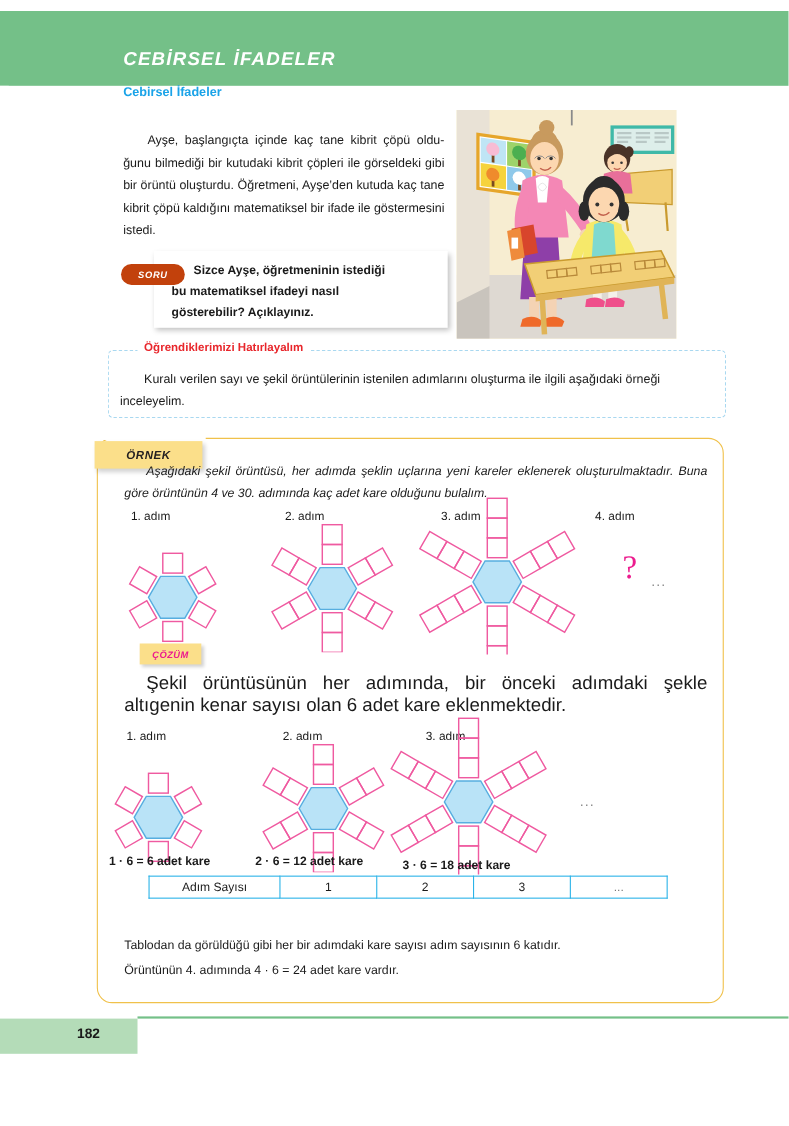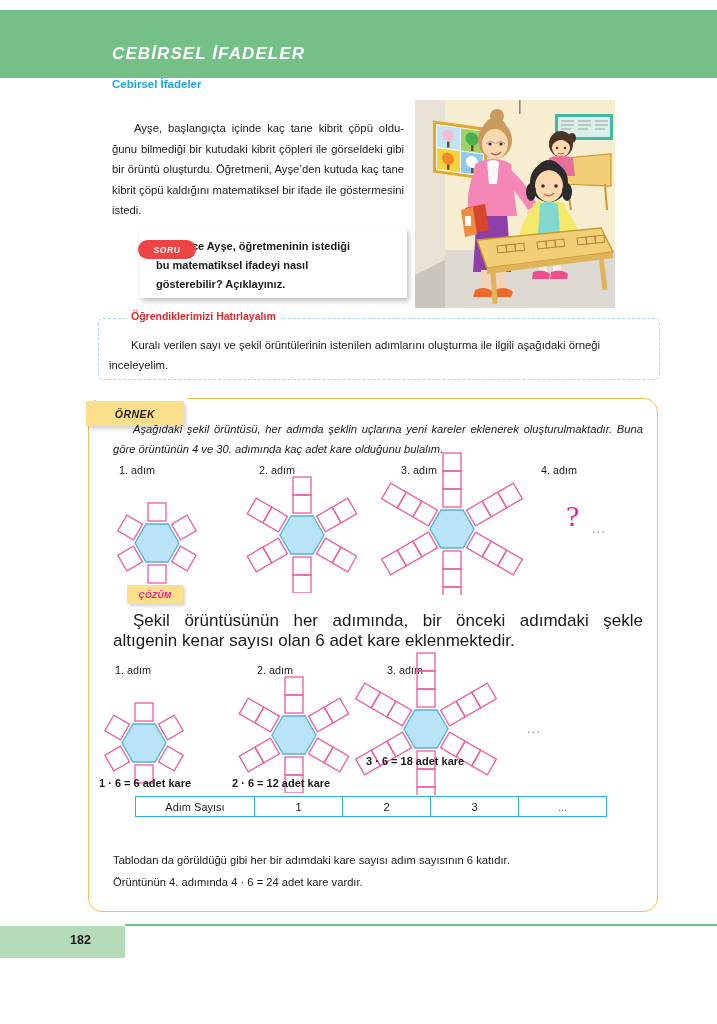--- a/index.html
+++ b/index.html
@@ -17,23 +17,23 @@
 
   
   .intro{position:absolute;left:112px;top:118px;width:292px;font-size:11.3px;
          line-height:20.5px;text-align:justify;color:#1a1a1a;}
   .intro .ind{display:inline-block;width:22px;}
 
   
   .soru-wrap{position:absolute;left:110px;top:228px;width:297px;height:72px;}
   .soru-box{position:absolute;left:30px;top:0;width:267px;height:70px;background:#fff;
             box-shadow:2px 3px 5px rgba(0,0,0,.25);}
-  .soru-badge{position:absolute;left:0;top:12px;width:58px;height:19px;background:#ef4444;
+  .soru-badge{position:absolute;left:0;top:12px;width:58px;height:19px;background:#c2410c;
               border-radius:10px;color:#fff;font-size:8.5px;font-weight:bold;font-style:italic;
-              letter-spacing:.6px;display:flex;align-items:center;justify-content:center;z-index:3;margin-left:28px;}
+              letter-spacing:.6px;display:flex;align-items:center;justify-content:center;z-index:3;}
   .soru-txt{position:absolute;left:46px;top:9px;width:210px;font-size:11px;font-weight:bold;
             line-height:19px;}
   .soru-txt .ind{display:inline-block;width:20px;}
 
   
   .illus{position:absolute;left:415px;top:100px;width:200px;height:208px;overflow:hidden;
          background:#f6edd2;}
 
   
   .hatir{position:absolute;left:98px;top:318px;width:560px;height:60px;
@@ -477,21 +477,21 @@
         </g>
         <polygon points="-11,-19 11,-19 22,0 11,19 -11,19 -22,0" fill="#b9e3f7" stroke="#57aee0" stroke-width="1.3"></polygon>
       </g>
     </svg>
   </div>
 
   <div class="dots" style="left:438px;top:322px">...</div>
 
   <div class="eqlbl" style="left:10px;top:378px">1 · 6 = 6 adet kare</div>
   <div class="eqlbl" style="left:143px;top:378px">2 · 6 = 12 adet kare</div>
-  <div class="eqlbl" style="left:277px;top:356px">3 · 6 = 18 adet kare</div>
+  <div class="eqlbl" style="left:277px;top:382px">3 · 6 = 18 adet kare</div>
 
   <div class="concl">
     <div>Tablodan da görüldüğü gibi her bir adımdaki kare sayısı adım sayısının 6 katıdır.</div>
     <div>Örüntünün 4. adımında 4 · 6 = 24 adet kare vardır.</div>
   </div>
 </div>
 
 <table class="tbl">
   <tbody>
       <tr>

